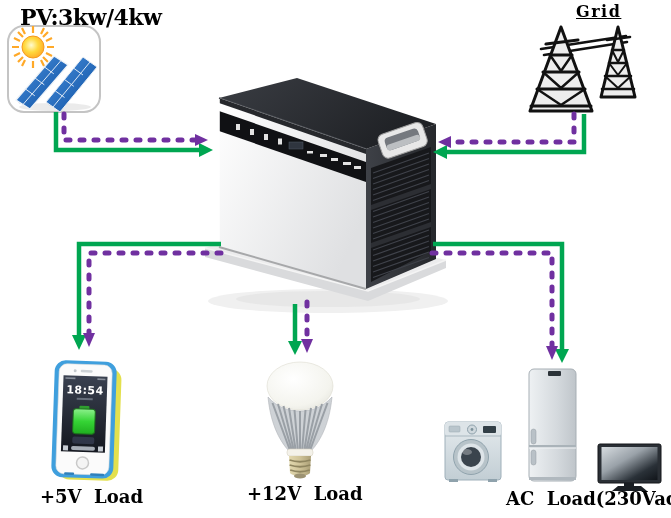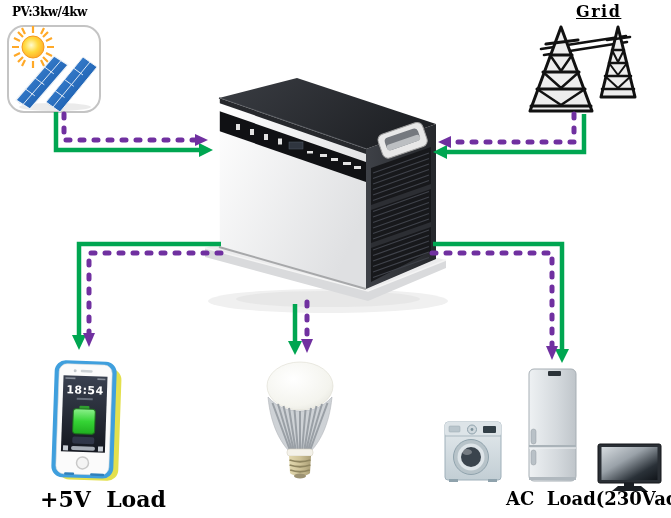--- a/index.html
+++ b/index.html
@@ -6,23 +6,23 @@
   .canvas{
     position:relative;width:671px;height:518px;overflow:hidden;
     background:var(--bg,#fff);
     font-family:"DejaVu Serif", "Liberation Serif", serif;
   }
   .canvas svg.gfx{position:absolute;left:0;top:0;}
   .lbl{
     position:absolute;font-weight:bold;color:var(--label,#000);
     white-space:pre;line-height:1.05;
   }
-  .lbl-pv{left:12px;top:6px;font-size:12px;letter-spacing:-.5px;}
+  .lbl-pv{left:20px;top:6px;font-size:22px;letter-spacing:-.5px;}
   .lbl-grid{left:576px;top:4px;font-size:16px;letter-spacing:1.5px;text-decoration:underline;}
-  .lbl-5v{left:40px;top:488px;font-size:22px;}
+  .lbl-5v{left:40px;top:488px;font-size:18px;}
   .lbl-12v{left:247px;top:485px;font-size:18px;}
   .lbl-ac{left:506px;top:490px;font-size:18px;}
   
   .fs{stroke:var(--flow-solid,#00A651);stroke-width:4.5;fill:none;stroke-linejoin:miter;}
   .fd{stroke:var(--flow-dashed,#7030A0);stroke-width:5;fill:none;stroke-dasharray:4 10;stroke-linecap:round;}
   .hs{fill:var(--flow-solid,#00A651);}
   .hd{fill:var(--flow-dashed,#7030A0);}
 </style>
 </head>
 <body>
@@ -281,15 +281,16 @@
     <path class="fs" d="M433,244 H562 V350"></path>
     <polygon class="hs" points="555,349 562,363 569,349"></polygon>
     <path class="fd" d="M432,253 H552 V347"></path>
     <polygon class="hd" points="546,346 552,360 558,346"></polygon>
   </g>
 </svg>
 
 <div class="lbl lbl-pv">PV:3kw/4kw</div>
 <div class="lbl lbl-grid">Grid</div>
 <div class="lbl lbl-5v">+5V  Load</div>
+<div class="lbl lbl-12v">+12V  Load</div>
 <div class="lbl lbl-ac">AC  Load(230Vac)</div>
 
 </div>
 
 </body></html>

